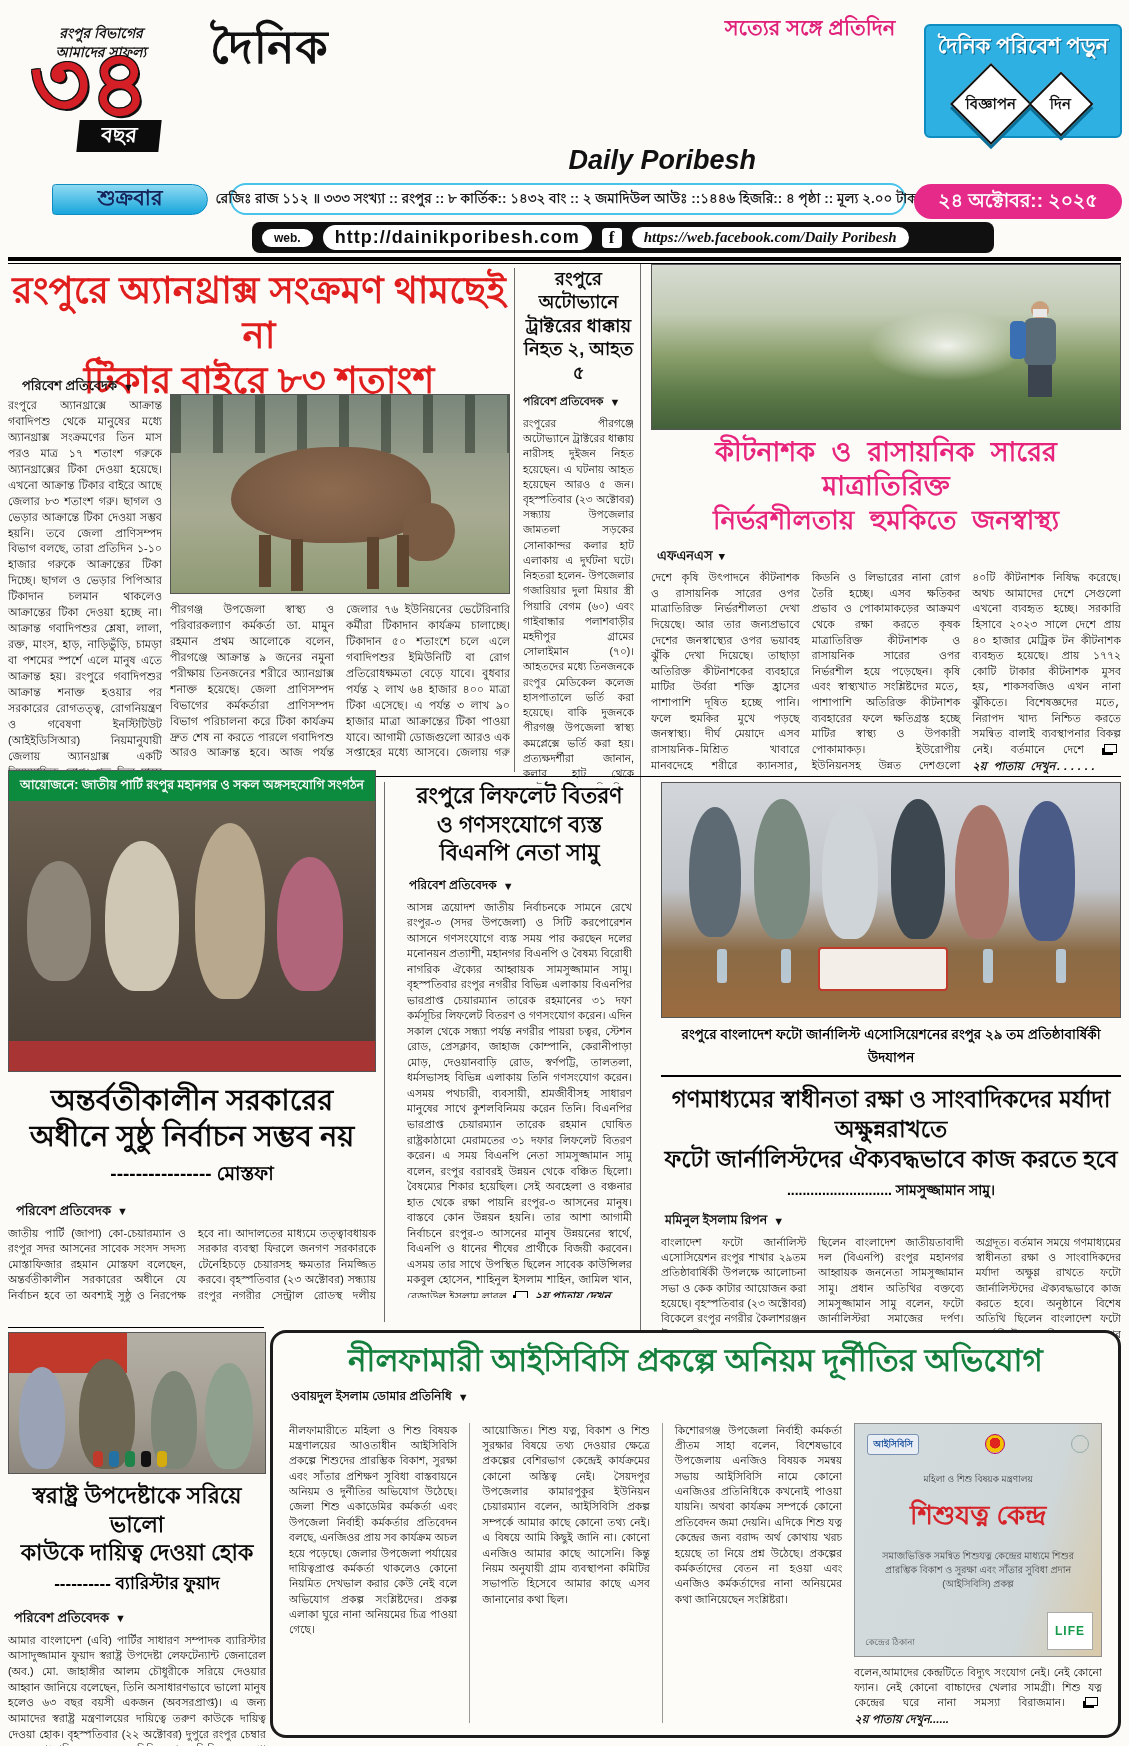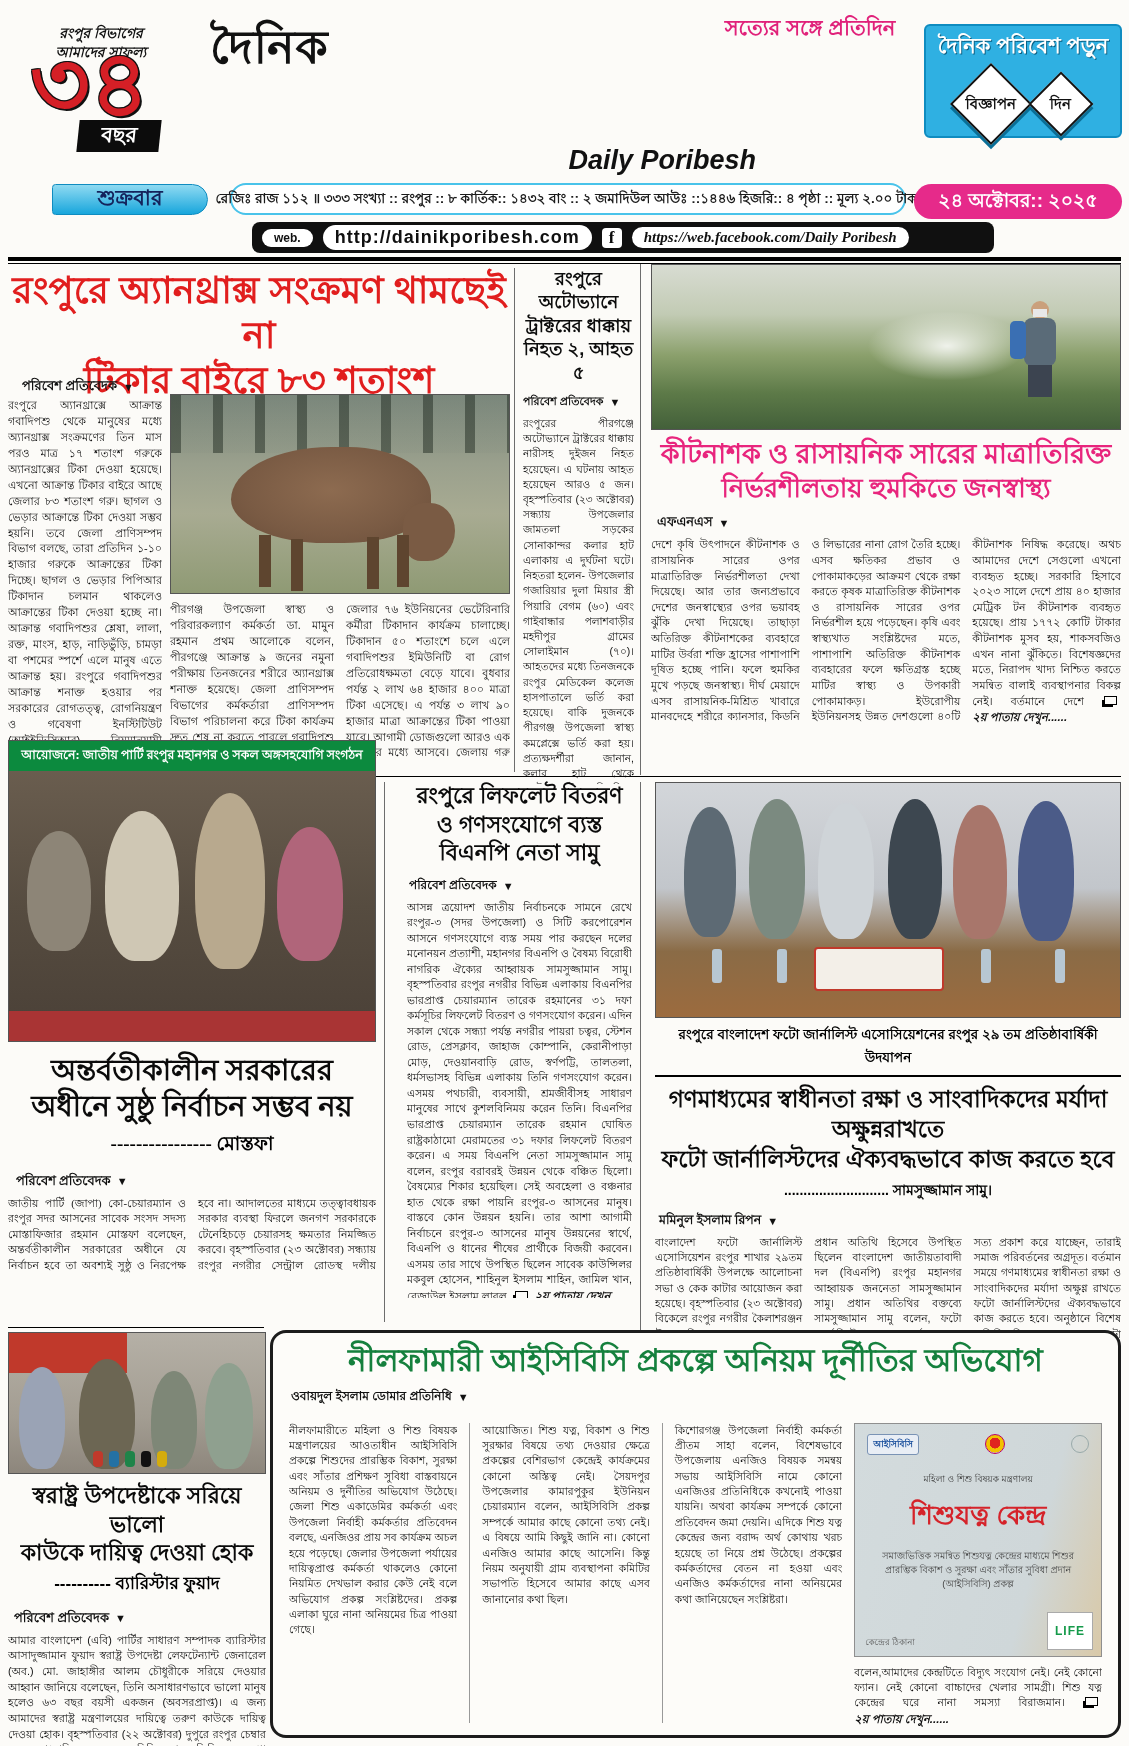--- a/index.html
+++ b/index.html
@@ -86,40 +86,40 @@
   .sprayman .mask { position:absolute; left:13px; top:8px; width:14px; height:8px; background:#e8e8e8; }
   .sprayman .torso { position:absolute; left:4px; top:17px; width:32px; height:48px; background:#5a6b78; border-radius:8px; }
   .sprayman .tank { position:absolute; left:-10px; top:20px; width:16px; height:38px; background:#3a6fb3; border-radius:5px; }
   .sprayman .legs { position:absolute; left:8px; top:64px; width:24px; height:32px; background:#3c4450; }
   .a3-h { margin-top:8px; text-align:center; color:#e8257d; font-weight:900; line-height:1.25; }
   .a3-h .l1 { font-size:27px; display:block; } .a3-h .l2 { font-size:26px; display:block; }
   .a3-by { margin:8px 0 2px 6px; }
   .a3-body { margin-top:4px; height:238px; column-count:3; column-gap:12px; font-size:10.8px; }
 
   
-  .a4 { left:8px; top:740px; width:368px;font-family:Liberation Serif, serif; }
+  .a4 { left:8px; top:770px; width:368px; }
   .a4-photo { width:100%; height:302px; background:linear-gradient(180deg,#6e6152 0%,#564c40 55%,#4a4037 100%); }
   .a4-banner { position:absolute; left:0; top:0; width:100%; height:30px; background:#0c8a3e; color:#fff; font-size:12.5px; font-weight:bold;
                display:flex; align-items:center; justify-content:center; white-space:nowrap; overflow:hidden; }
   .a4-table { position:absolute; left:0; bottom:0; width:100%; height:30px; background:#a93434; }
   .person { position:absolute; border-radius:50% 50% 40% 40%; }
   .a4-h { margin-top:10px; text-align:center; font-weight:900; color:#0b0b0b; line-height:1.25; }
   .a4-h .l1 { font-size:29px; display:block; } .a4-h .l2 { font-size:29px; display:block; }
   .a4-attrib { text-align:center; font-size:19px; font-weight:900; margin-top:4px; }
   .a4-by { margin:10px 0 2px 8px; }
   .a4-body { margin-top:4px; height:92px; column-count:2; column-gap:12px; font-size:10.8px; }
 
   
   .a5 { left:384px; top:782px; width:248px; height:540px; padding-left:22px; }
   .a5-h { text-align:center; font-weight:900; font-size:22px; line-height:1.3; color:#0b0b0b; }
   .a5-by { margin:8px 0 4px 2px; font-size:12px; }
   .a5-body { font-size:10.7px; height:398px; }
 
   
-  .a6 { left:640px; top:782px; width:481px; padding-left:14px; }
+  .a6 { left:640px; top:782px; width:481px; padding-left:20px; }
   .a6-photo { width:100%; height:236px; background:linear-gradient(180deg,#d3d6da 0%,#c2c6cb 45%,#8a6b46 72%,#9c6b3e 100%); }
   .a6-cake { position:absolute; left:34%; bottom:26px; width:130px; height:44px; background:#f3efe8; border:2px solid #c0392b; border-radius:4px; }
   .a6-bottle { position:absolute; bottom:34px; width:10px; height:34px; background:rgba(190,215,235,.85); border-radius:3px; }
   .a6-caption { margin-top:6px; text-align:center; font-size:13.5px; font-weight:bold; border-bottom:2px solid #000; padding-bottom:5px; }
   .a6-h { margin-top:8px; text-align:center; font-weight:900; line-height:1.3; color:#0a0a0a; }
   .a6-h .l1 { font-size:23px; display:block; } .a6-h .l2 { font-size:23px; display:block; }
   .a6-attrib { text-align:center; font-size:14px; font-weight:bold; margin-top:4px; }
   .a6-by { margin:8px 0 2px 4px; font-size:12.5px; }
   .a6-body { margin-top:4px; height:158px; column-count:3; column-gap:12px; font-size:10.6px; }
 
@@ -227,21 +227,21 @@
     <div class="a2-h">
       <span>রংপুরে অটোভ্যানে</span><br><span>ট্রাক্টরের ধাক্কায়</span><br><span>নিহত ২, আহত ৫</span>
     </div>
     <div class="byline a2-by">
       <span>পরিবেশ প্রতিবেদক</span>
         <span class="tri">▼</span>
     </div>
     <div class="body-txt a2-body">রংপুরের পীরগঞ্জে অটোভ্যানে ট্রাক্টরের ধাক্কায় নারীসহ দুইজন নিহত হয়েছেন। এ ঘটনায় আহত হয়েছেন আরও ৫ জন। বৃহস্পতিবার (২৩ অক্টোবর) সন্ধ্যায় উপজেলার জামতলা সড়কের সোনাকান্দর কলার হাট এলাকায় এ দুর্ঘটনা ঘটে। নিহতরা হলেন- উপজেলার গজারিয়ার দুলা মিয়ার স্ত্রী পিয়ারি বেগম (৬০) এবং গাইবান্ধার পলাশবাড়ীর মহদীপুর গ্রামের সোলাইমান (৭০)। আহতদের মধ্যে তিনজনকে রংপুর মেডিকেল কলেজ হাসপাতালে ভর্তি করা হয়েছে। বাকি দুজনকে পীরগঞ্জ উপজেলা স্বাস্থ্য কমপ্লেক্সে ভর্তি করা হয়। প্রত্যক্ষদর্শীরা জানান, কলার হাট থেকে অটোভ্যানটি ফিরছিল। পথে বিপরীত দিক থেকে আসা দ্রুতগামী ট্রাক্টর অটোভ্যানটিকে ধাক্কা দেয়। এতে ঘটনাস্থলেই পিয়ারি বেগম মারা যান। গুরুতর আহত অবস্থায় হাসপাতালে নেওয়ার পথে সোলাইমানের মৃত্যু হয়। পীরগঞ্জ থানার ভারপ্রাপ্ত কর্মকর্তা (ওসি) ঘটনার সত্যতা নিশ্চিত করেছেন। এ ঘটনায় ট্রাক্টরটি জব্দ করা হলেও চালক পালিয়ে গেছেন। আহতদের চিকিৎসা চলছে।</div>
   </div>
 
-  <div class="abs a3 vsep" style="padding-left:10px;">
+  <div class="abs a3 vsep" style="padding-left:10px;font-family:Liberation Mono, monospace;">
     <div class="photo a3-photo">
       <div class="mist"></div>
       <div class="sprayman">
         <div class="head"></div>
           <div class="mask"></div>
           <div class="torso"></div>
           <div class="tank"></div>
           <div class="legs"></div>
       </div>
     </div>

